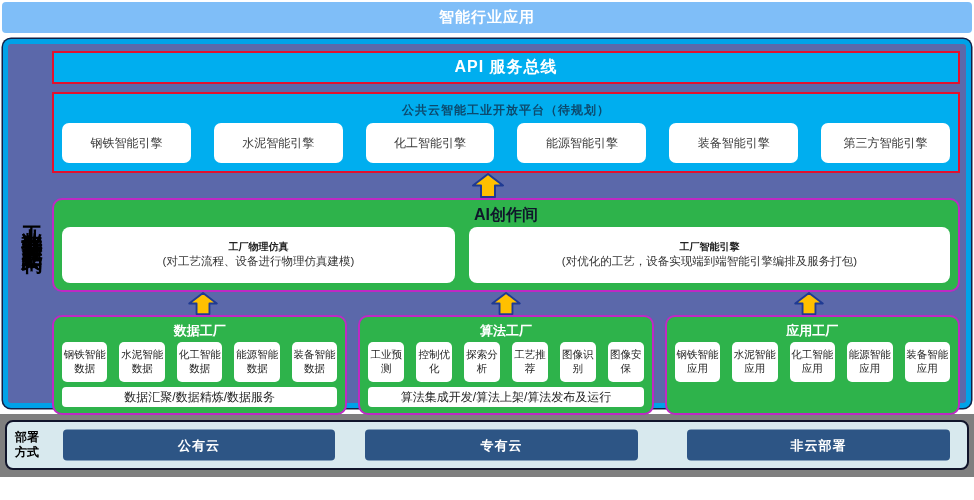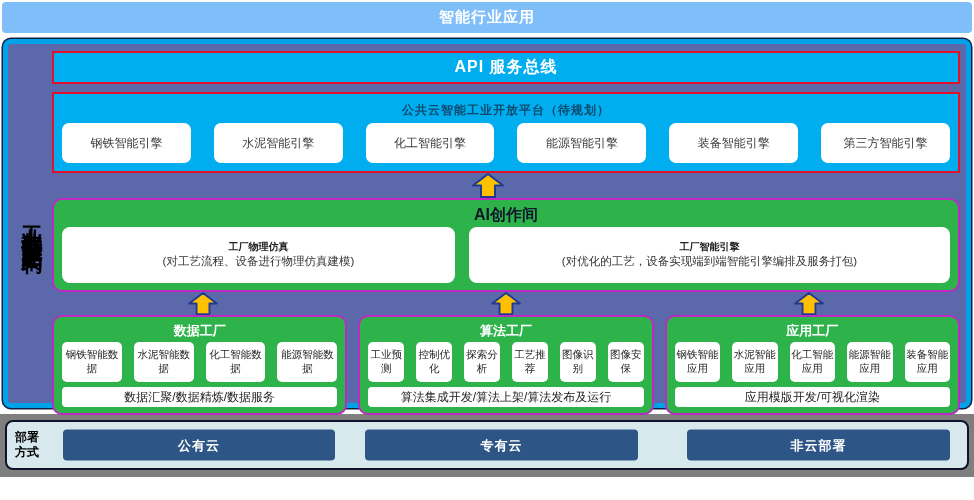--- a/index.html
+++ b/index.html
@@ -168,20 +168,21 @@
 
       <div class="factories">
 
         <div class="factory">
           <div class="f-title">数据工厂</div>
           <div class="f-items">
             <div class="f-item">钢铁智能数据</div>
             <div class="f-item">水泥智能数据</div>
             <div class="f-item">化工智能数据</div>
             <div class="f-item">能源智能数据</div>
+            <div class="f-item">装备智能数据</div>
           </div>
           <div class="f-footer">数据汇聚/数据精炼/数据服务</div>
         </div>
 
         <div class="factory">
           <div class="f-title">算法工厂</div>
           <div class="f-items">
             <div class="f-item">工业预测</div>
             <div class="f-item">控制优化</div>
             <div class="f-item">探索分析</div>
@@ -194,21 +195,20 @@
 
         <div class="factory">
           <div class="f-title">应用工厂</div>
           <div class="f-items">
             <div class="f-item">钢铁智能应用</div>
             <div class="f-item">水泥智能应用</div>
             <div class="f-item">化工智能应用</div>
             <div class="f-item">能源智能应用</div>
             <div class="f-item">装备智能应用</div>
           </div>
-          <div class="f-footer">应用模版开发/可视化渲染</div>
         </div>
 
       </div>
     </div>
   </div>
 
   <div class="deploy-band">
     <div class="deploy-inner">
       <div class="deploy-label">部署方式</div>
       <div class="deploy-box b1">

